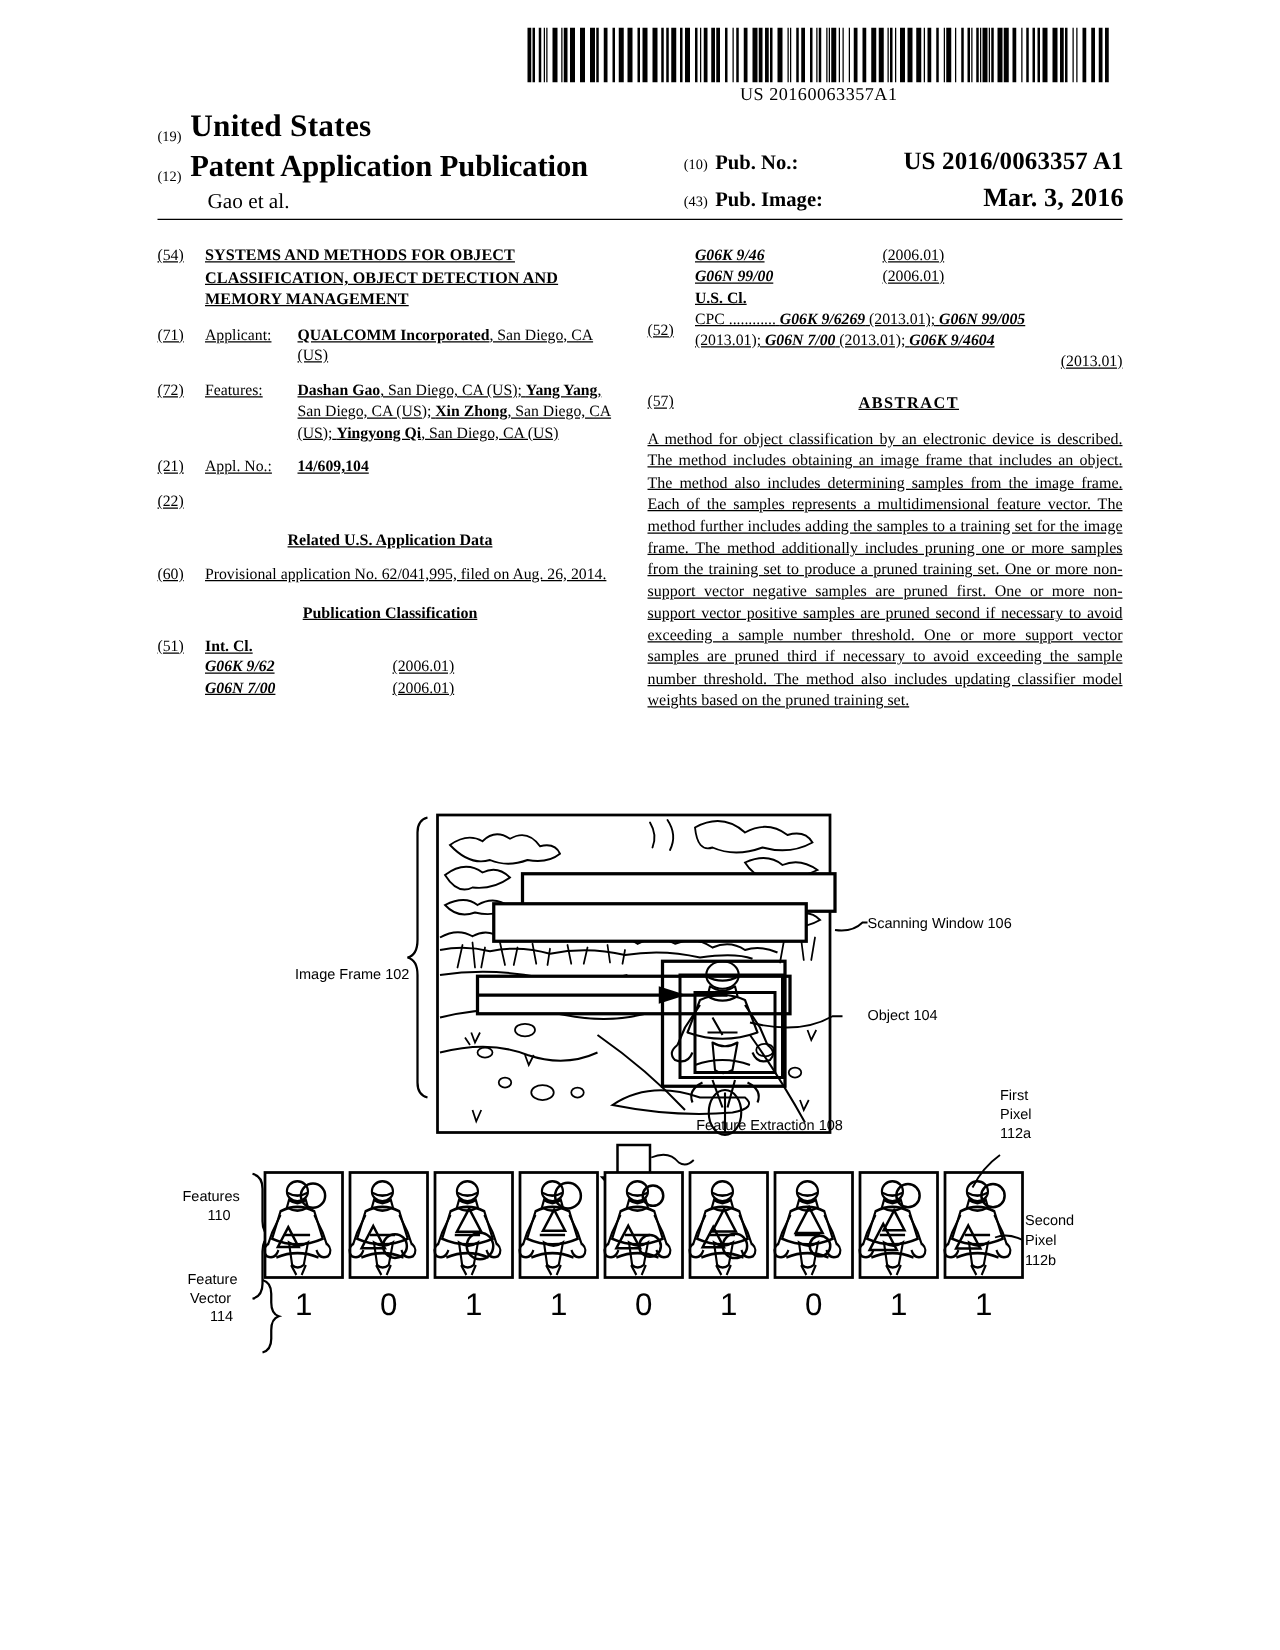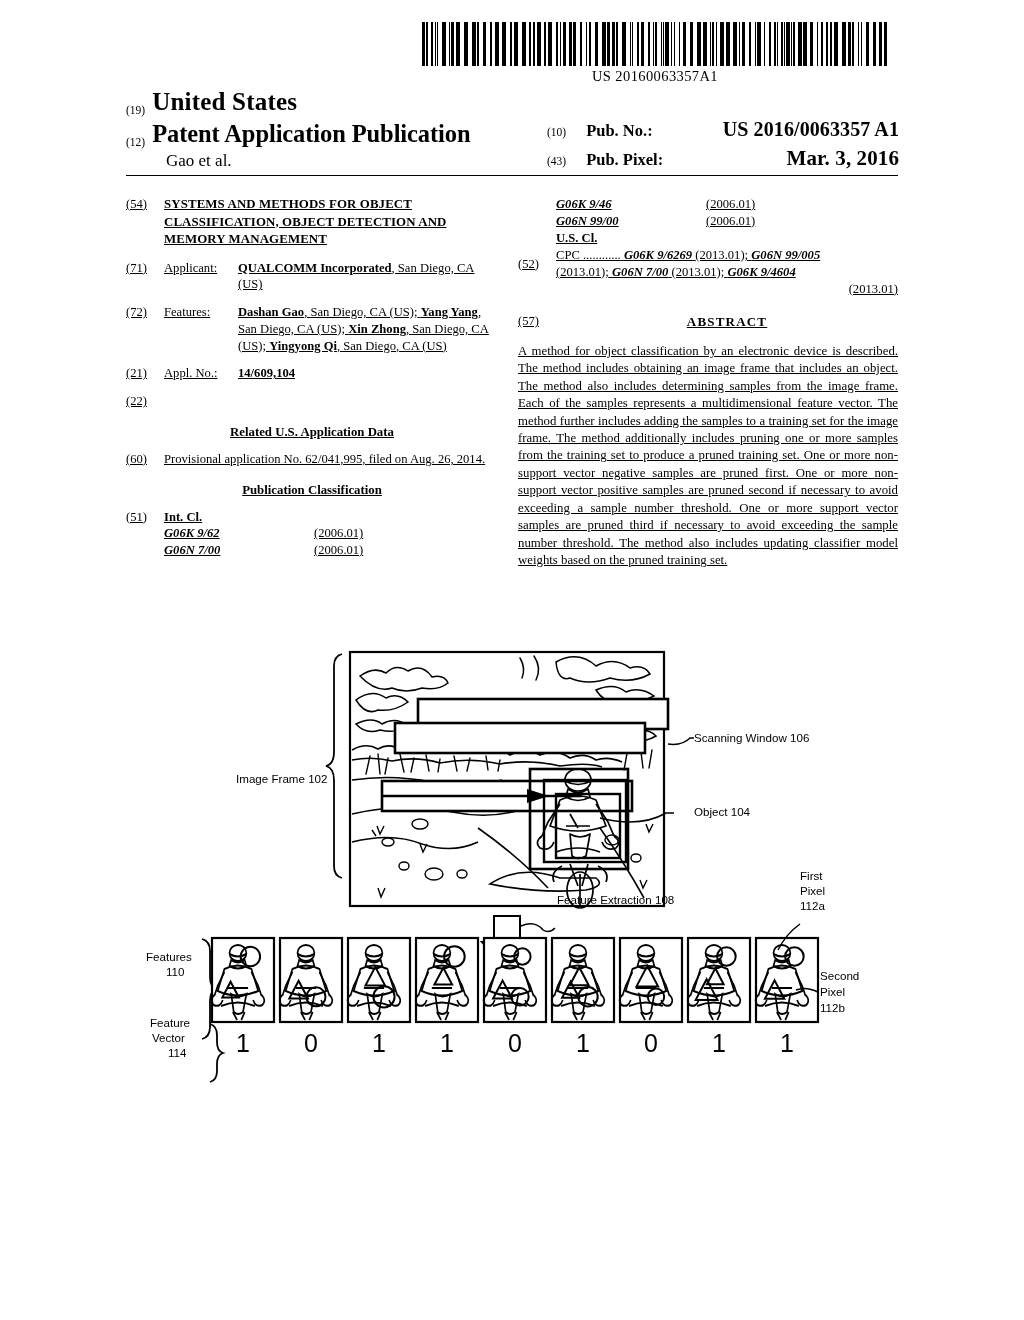--- a/index.html
+++ b/index.html
@@ -23,21 +23,21 @@
 
   
   .masthead { position:absolute; left:126px; top:88px; width:772px; }
   .mh-row { display:flex; align-items:flex-end; }
   .paren { font-size:11.5px; font-family:"Liberation Serif", serif; }
   .us-title { font-size:25px; font-weight:bold; margin-left:7px; letter-spacing:0.2px; }
   .pap-title { font-size:24.5px; font-weight:bold; margin-left:7px; letter-spacing:-0.1px; }
   .authors { font-size:17px; margin-left:40px; margin-top:3px; }
   .right-block { position:absolute; left:421px; top:30px; width:352px; }
   .rb-row { display:flex; align-items:baseline; margin-bottom:5px; }
-  .rb-lbl { font-size:16.5px; font-weight:bold; margin-left:20px;text-align:center; }
+  .rb-lbl { font-size:16.5px; font-weight:bold; margin-left:6px;text-align:center; }
   .rb-val { font-size:20px; font-weight:bold; margin-left:auto; letter-spacing:0.1px; }
   .rb-val.date { font-size:21px; }
   .rule { position:absolute; left:126px; top:175px; width:772px; border-top:1.6px solid #000; }
 
   
   .col { position:absolute; font-size:12.6px; line-height:1.33;text-decoration:underline; }
   .col-left { left:126px; top:196px; width:372px; }
   .col-right { left:518px; top:196px; width:380px; }
 
   .entry { display:flex; margin-bottom:11px; }
@@ -189,21 +189,21 @@
     <div class="authors">Gao et al.</div>
 
     <div class="right-block">
       <div class="rb-row">
         <span class="paren">(10)</span>
         <span class="rb-lbl">Pub. No.:</span>
         <span class="rb-val">US 2016/0063357 A1</span>
       </div>
       <div class="rb-row">
         <span class="paren">(43)</span>
-        <span class="rb-lbl">Pub. Pixel:</span>
+        <span class="rb-lbl">Pub. Image:</span>
         <span class="rb-val date">Mar. 3, 2016</span>
       </div>
     </div>
   </div>
   <div class="rule"></div>
 
   <div class="col col-left">
 
     <div class="entry">
       <div class="num">(54)</div>

